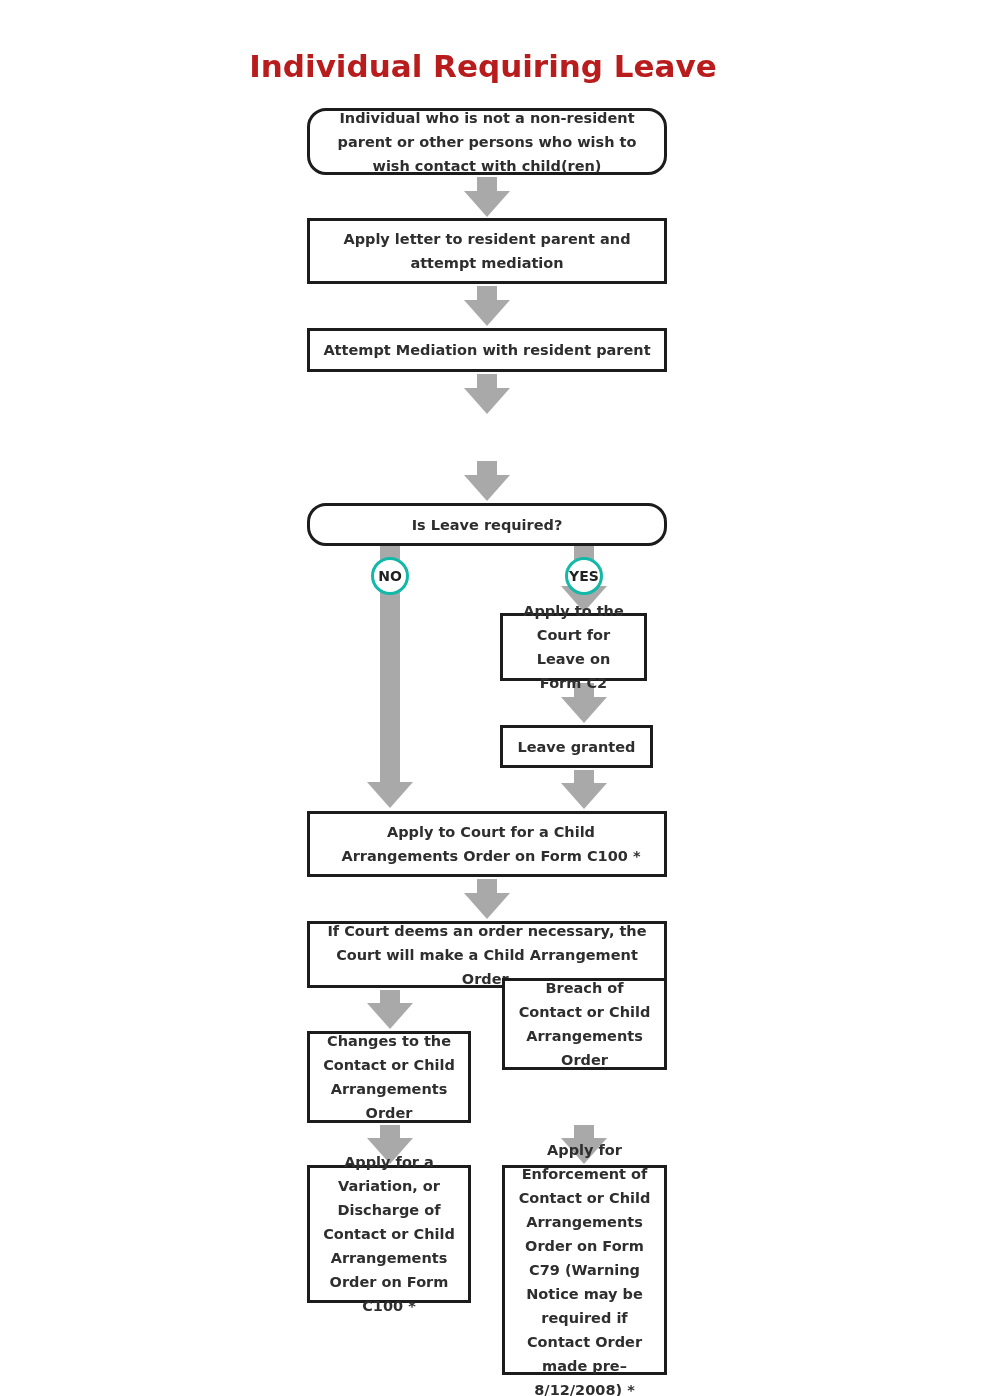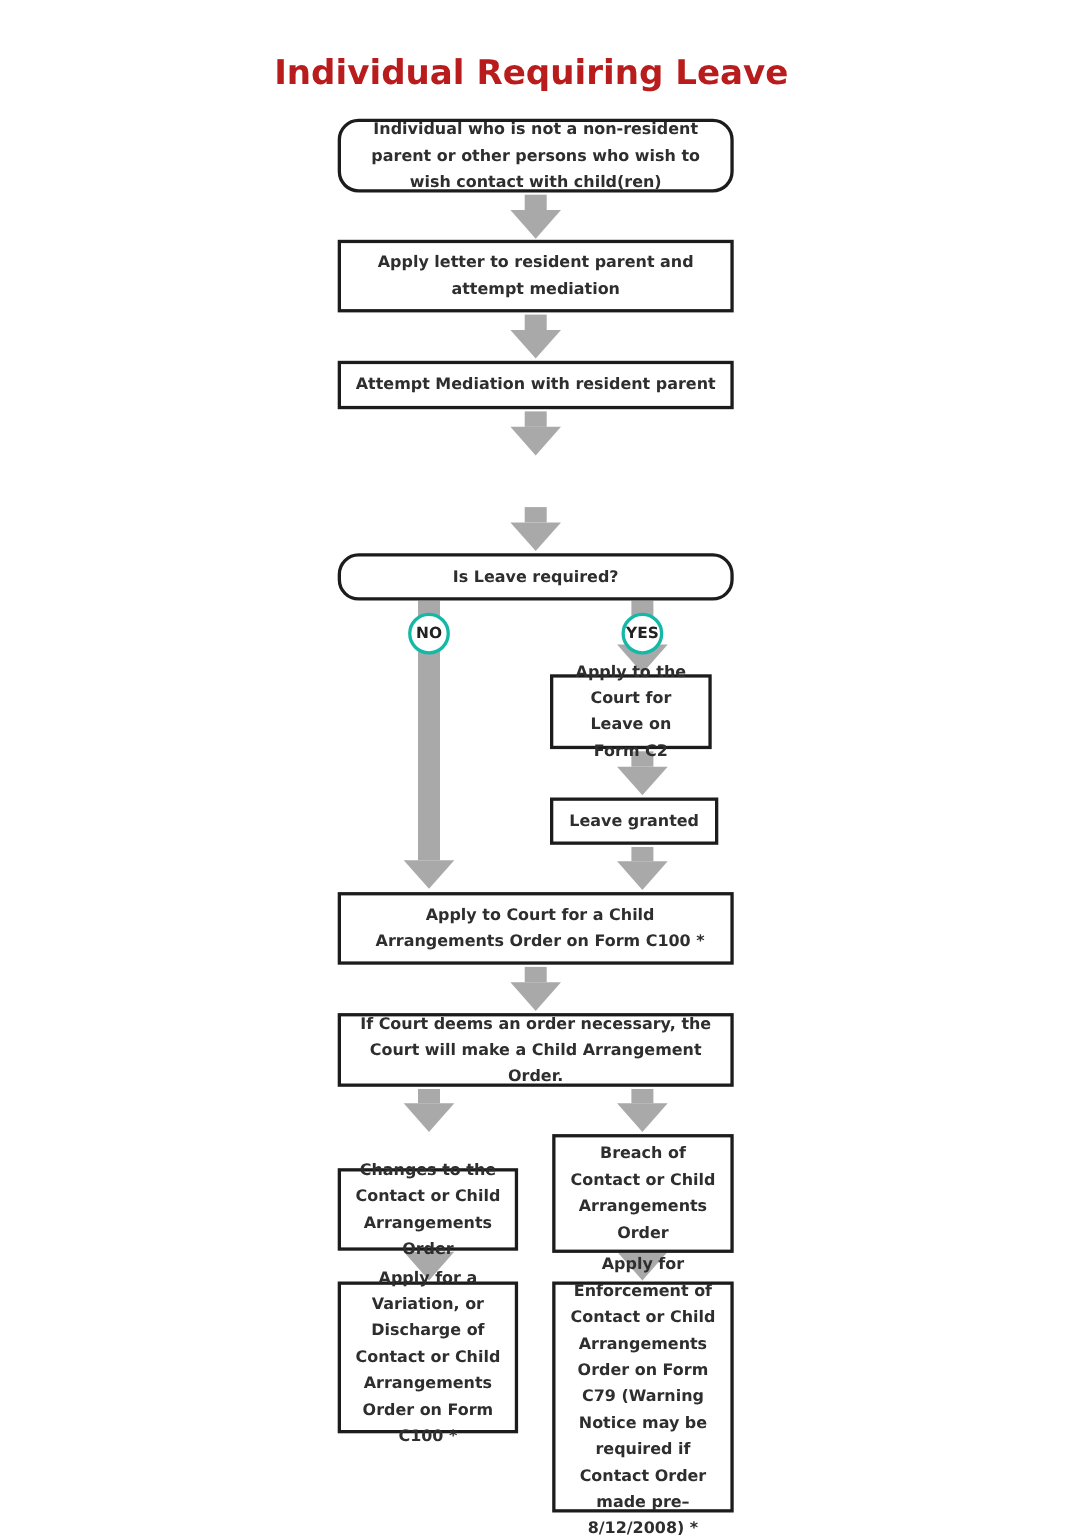--- a/index.html
+++ b/index.html
@@ -159,22 +159,22 @@
 
   <div class="arrow" style="left:367px; top:990px; height:39px;">
     <div class="stem"></div>
     <div class="head"></div>
   </div>
   <div class="arrow" style="left:561px; top:990px; height:39px;">
     <div class="stem"></div>
     <div class="head"></div>
   </div>
 
-  <div class="node" style="left:307px; top:1062px; width:164px; height:75px;">Changes to the Contact or Child Arrangements Order</div>
-  <div class="node" style="left:502px; top:1031px; width:165px; height:108px;">Breach of Contact or Child Arrangements Order</div>
+  <div class="node" style="left:307px; top:1031px; width:164px; height:92px;">Changes to the Contact or Child Arrangements Order</div>
+  <div class="node" style="left:502px; top:978px; width:165px; height:92px;">Breach of Contact or Child Arrangements Order</div>
 
   <div class="arrow" style="left:367px; top:1125px; height:39px;">
     <div class="stem"></div>
     <div class="head"></div>
   </div>
   <div class="arrow" style="left:561px; top:1125px; height:39px;">
     <div class="stem"></div>
     <div class="head"></div>
   </div>
 

